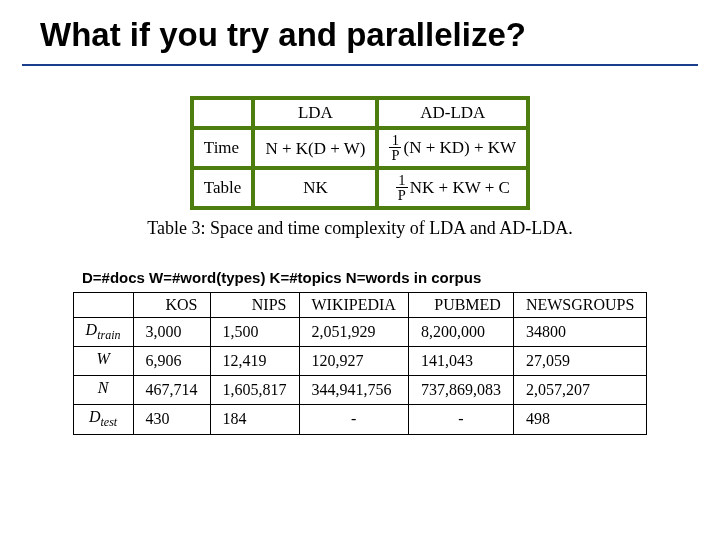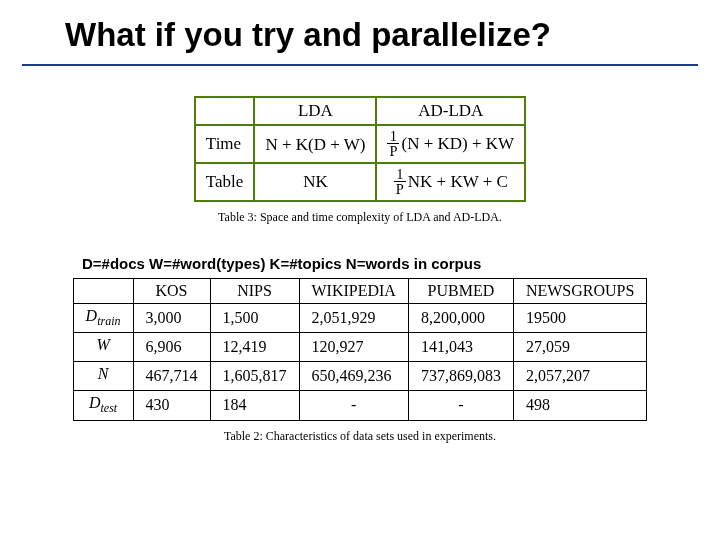--- a/index.html
+++ b/index.html
@@ -11,60 +11,59 @@
     color: #000;
     position: relative;
   }
   .title {
     padding: 16px 40px 8px 40px;
     font-family: Arial, Helvetica, sans-serif;
     font-weight: bold;
     font-size: 33px;
     color: #000;
     text-align: left;
-    margin-left: 25px;
   }
   .title-rule {
     margin: 2px 22px 0 22px;
     border: none;
     border-top: 2px solid #1a3e8c;
   }
   .block { margin: 30px auto 6px auto; text-align: center; }
   table {
     border-collapse: collapse;
     margin: 0 auto;
     font-size: 17px;
   }
   .t3 th, .t3 td {
-    border: 2px solid #4d7c0f;
+    border: 4px solid #4d7c0f;
     padding: 3px 10px;
     text-align: center;
     font-weight: normal;
   }
   .t3 th:first-child, .t3 td:first-child { text-align: left; }
   .caption {
-    font-size: 12px;
+    font-size: 18px;
     margin: 8px auto 0 auto;
     text-align: center;
   }
   .note {
     font-family: Arial, Helvetica, sans-serif;
     font-weight: bold;
     font-size: 15px;
     text-align: left;
     margin: 30px 0 6px 82px;
   }
   .t2 { font-size: 16px; }
   .t2 th, .t2 td {
     border: 1px solid #000;
     padding: 3px 12px;
     text-align: left;
     font-weight: normal;
   }
-  .t2 th { text-align: center; }
+  .t2 th { text-align: right; }
   .t2 td:first-child { text-align: center; font-style: italic; }
   .t2 td:first-child .sub { font-style: italic; font-size: 0.75em; vertical-align: sub; }
   .frac {
     display: inline-block;
     vertical-align: middle;
     text-align: center;
     font-size: 0.85em;
     line-height: 1;
     margin-right: 2px;
   }
@@ -124,42 +123,41 @@
       <th>WIKIPEDIA</th>
       <th>PUBMED</th>
       <th>NEWSGROUPS</th>
     </tr>
     <tr>
       <td><span>D</span><span class="sub">train</span></td>
       <td>3,000</td>
       <td>1,500</td>
       <td>2,051,929</td>
       <td>8,200,000</td>
-      <td>19500</td>
+      <td>34800</td>
     </tr>
     <tr>
       <td><span>W</span><span class="sub"></span></td>
       <td>6,906</td>
       <td>12,419</td>
       <td>120,927</td>
       <td>141,043</td>
       <td>27,059</td>
     </tr>
     <tr>
       <td><span>N</span><span class="sub"></span></td>
       <td>467,714</td>
       <td>1,605,817</td>
-      <td>650,469,236</td>
+      <td>344,941,756</td>
       <td>737,869,083</td>
       <td>2,057,207</td>
     </tr>
     <tr>
       <td><span>D</span><span class="sub">test</span></td>
       <td>430</td>
       <td>184</td>
       <td style="text-align:center">-</td>
       <td style="text-align:center">-</td>
       <td>498</td>
     </tr>
   </tbody>
     </table>
-  <div class="caption">Table 2: Characteristics of data sets used in experiments.</div>
 </div>
 
 </body></html>

